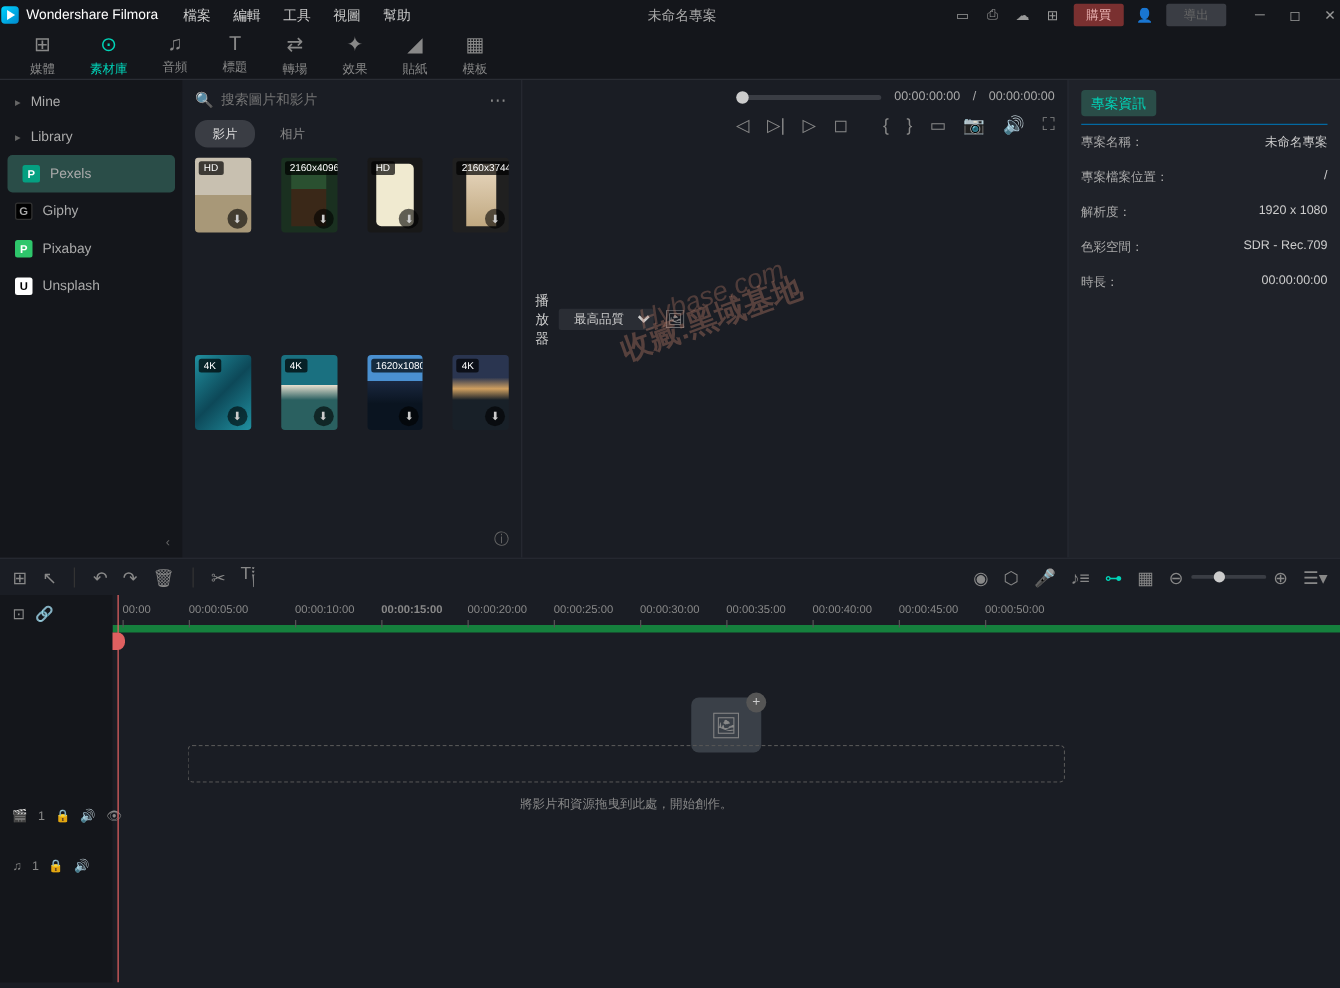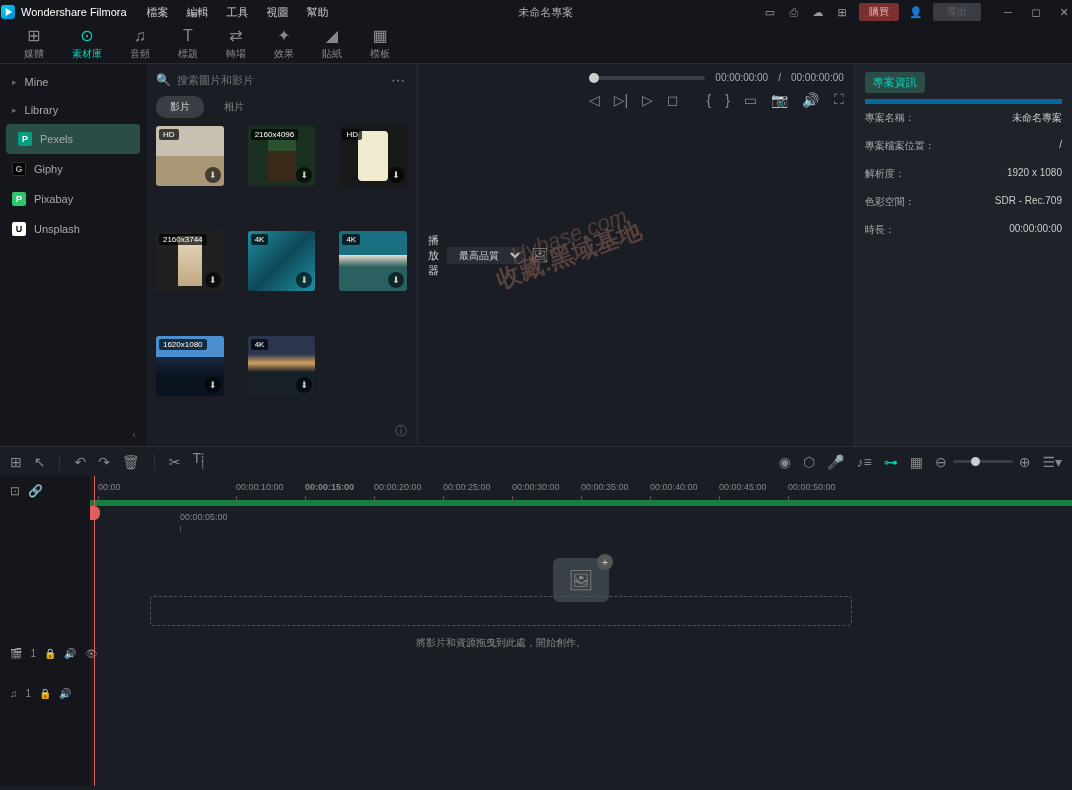--- a/index.html
+++ b/index.html
@@ -35,21 +35,21 @@
 .sidebar .collapse{margin-top:auto;text-align:right;padding:6px 10px;color:#666;cursor:pointer;font-size:10px}
 
 .browser{width:276px;background:#1a1d24;display:flex;flex-direction:column;border-right:1px solid #2a2d34}
 .search{display:flex;align-items:center;padding:8px 10px;gap:6px}
 .search input{flex:1;background:transparent;border:none;color:#ccc;font-size:11px;outline:none}
 .search .sicon{color:#666;font-size:12px}
 .search .dots{color:#888;cursor:pointer;font-size:14px;letter-spacing:2px}
 .subtabs{display:flex;gap:6px;padding:0 10px 8px}
 .subtabs .st{padding:4px 14px;font-size:10px;border-radius:10px;cursor:pointer;color:#888}
 .subtabs .st.active{background:#3a3d44;color:#ddd}
-.thumbs{flex:1;overflow-y:auto;padding:0 10px;display:grid;grid-template-columns:1fr 1fr 1fr;gap:24px}
+.thumbs{flex:1;overflow-y:auto;padding:0 10px;display:grid;grid-template-columns:1fr 1fr 1fr 1fr;gap:24px}
 .thumbs::-webkit-scrollbar{width:4px}
 .thumbs::-webkit-scrollbar-thumb{background:#3a3d44;border-radius:2px}
 .thumb{position:relative;height:60px;background:#0a0c10;border-radius:3px;overflow:hidden;cursor:pointer}
 .thumb .badge{position:absolute;top:3px;left:3px;background:rgba(0,0,0,.7);color:#fff;font-size:8px;padding:1px 4px;border-radius:2px}
 .thumb .dl{position:absolute;bottom:3px;right:3px;width:16px;height:16px;background:rgba(0,0,0,.6);border-radius:50%;display:flex;align-items:center;justify-content:center;color:#ccc;font-size:9px}
 .thumb.beach{background:linear-gradient(to bottom,#c8c0b0 50%,#a89878 50%)}
 .thumb.forest{background:#1a3020;display:flex;align-items:center;justify-content:center}
 .thumb.forest::after{content:"";width:28px;height:50px;background:linear-gradient(to bottom,#2a5030 40%,#3a2818 40%)}
 .thumb.hand{background:#181818;display:flex;align-items:center;justify-content:center}
 .thumb.hand::after{content:"";width:30px;height:50px;background:#f0ead0;border-radius:4px}
@@ -71,21 +71,21 @@
 .watermark2{position:absolute;top:45%;left:60%;transform:translate(-50%,-50%) rotate(-20deg);color:rgba(180,120,100,.35);font-size:22px;white-space:nowrap;font-style:italic}
 .preview-controls{padding:8px 10px}
 .scrubber{display:flex;align-items:center;gap:10px;font-size:10px;color:#aaa}
 .scrubber .bar{flex:1;height:4px;background:#3a3d44;border-radius:2px;position:relative}
 .scrubber .bar::before{content:"";position:absolute;left:0;top:-3px;width:10px;height:10px;background:#ccc;border-radius:50%}
 .playbar{display:flex;align-items:center;gap:14px;padding-top:8px;color:#888;font-size:14px}
 .playbar .spacer{flex:1}
 .playbar span{cursor:pointer}
 
 .info{width:220px;background:#1f2229;padding:8px 10px}
-.info-head{display:flex;gap:6px;border-bottom:5px solid #0369a1;padding-bottom:6px}
+.info-head{display:flex;gap:6px;border-bottom:1px solid #0369a1;padding-bottom:6px}
 .info-head .itab{font-size:11px;padding:3px 8px;border-radius:3px;cursor:pointer;color:#888}
 .info-head .itab.active{background:#2a4d48;color:#00d4b8}
 .info-row{display:flex;justify-content:space-between;padding:7px 0;font-size:10px;color:#aaa}
 .info-row .ival{color:#ccc}
 
 .tl-toolbar{height:30px;background:#1a1d24;border-top:1px solid #2a2d34;display:flex;align-items:center;padding:0 10px;gap:12px;color:#888;font-size:14px}
 .tl-toolbar span{cursor:pointer}
 .tl-toolbar .sep{width:1px;height:16px;background:#333;margin:0 2px}
 .tl-toolbar .spacer{flex:1}
 .tl-toolbar .zoom{display:flex;align-items:center;gap:6px}
@@ -359,21 +359,21 @@
     <div class="trackhead audio">
       <span>♫</span>
       <span>1</span>
       <span>🔒</span>
       <span>🔊</span>
     </div>
   </div>
   <div class="tl-right">
     <div class="ruler" id="ruler">
         <span class="tick" style="left: 8px;">00:00</span>
-        <span class="tick" style="left: 90px; margin-top: 30px;">00:00:05:00</span>
+        <span class="tick" style="left: 61px;">00:00:05:00</span>
         <span class="tick" style="left: 146px;">00:00:10:00</span>
         <span class="tick" style="left: 215px; font-weight: bold;">00:00:15:00</span>
         <span class="tick" style="left: 284px;">00:00:20:00</span>
         <span class="tick" style="left: 353px;">00:00:25:00</span>
         <span class="tick" style="left: 422px;">00:00:30:00</span>
         <span class="tick" style="left: 491px;">00:00:35:00</span>
         <span class="tick" style="left: 560px;">00:00:40:00</span>
         <span class="tick" style="left: 629px;">00:00:45:00</span>
         <span class="tick" style="left: 698px;">00:00:50:00</span>
       </div>

